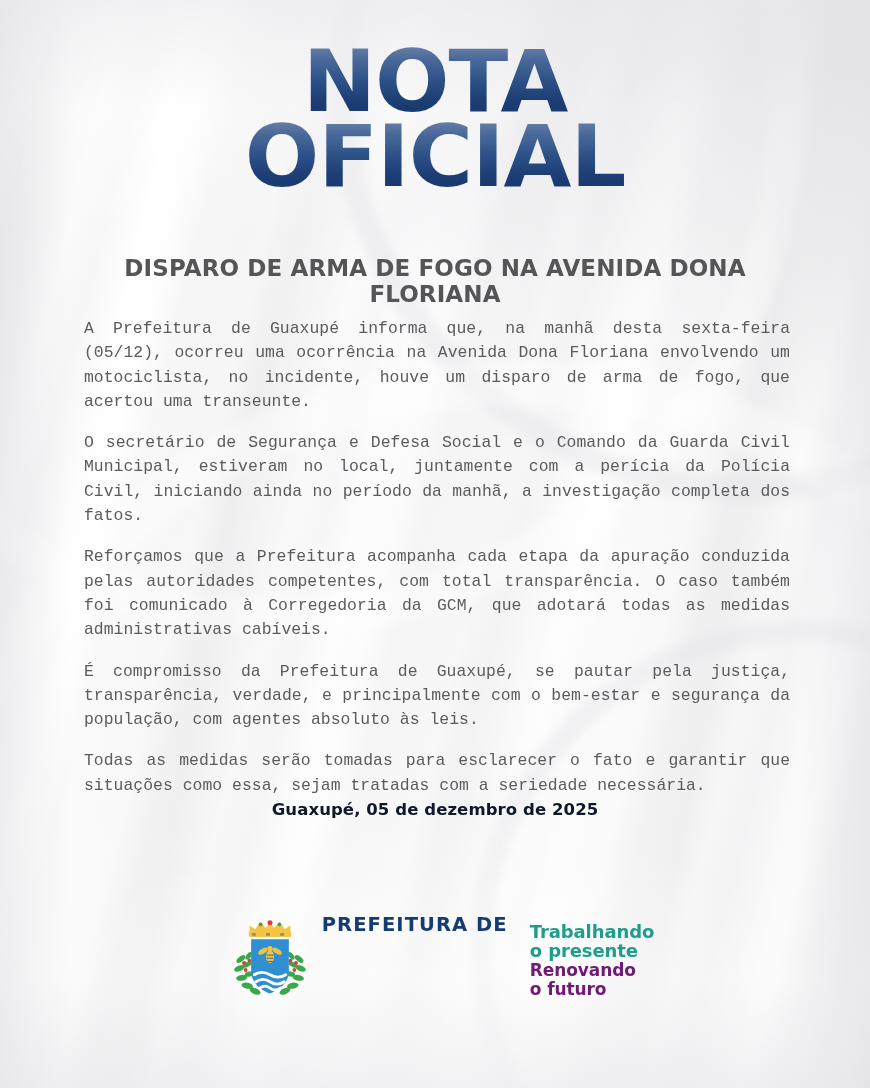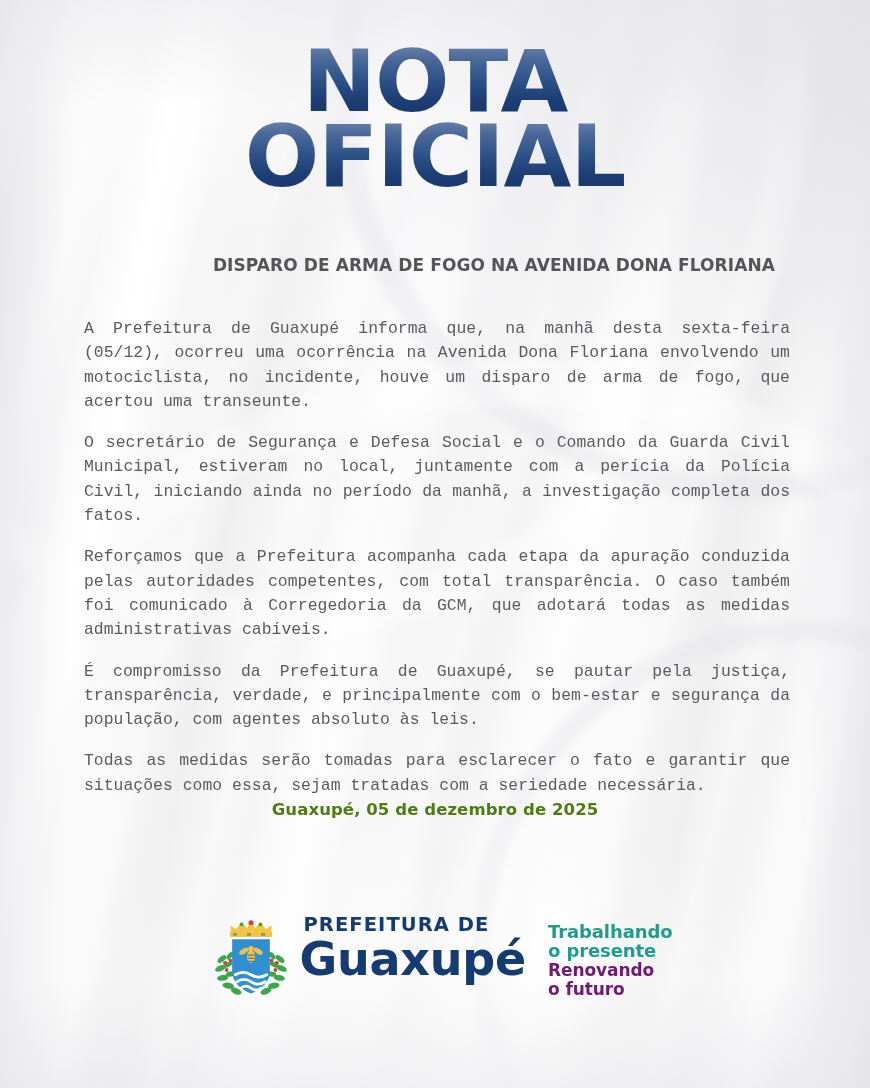--- a/index.html
+++ b/index.html
@@ -105,27 +105,27 @@
   .title-oficial {
     font-size: 86px;
     margin-top: -4px;
   }
 
   
   .headline {
     position: absolute;
     top: 255px;
     left: 84px;
-    right: 95px;
-    font-family: "DejaVu Sans", sans-serif;
-    font-size: 17px;
+    right: 84px;
+    font-family: "DejaVu Sans", sans-serif;
+    font-size: 23px;
     font-weight: 700;
     letter-spacing: 0.005em;
     color: #555557;
-    text-align: right;
+    text-align: center;
   }
 
   
   .body-block {
     position: absolute;
     top: 317px;
     left: 84px;
     width: 706px;
   }
   .para {
@@ -142,21 +142,21 @@
 
   .dateline {
     position: absolute;
     top: 800px;
     left: 0;
     right: 0;
     text-align: center;
     font-family: "DejaVu Sans", sans-serif;
     font-size: 16.5px;
     font-weight: 700;
-    color: #4d7c0f;
+    color: #0f172a;
     letter-spacing: 0.005em;
   }
 
   
   .footer {
     position: absolute;
     left: 14px;
     right: 0;
     top: 915px;
     display: flex;
@@ -307,21 +307,20 @@
 
         <g stroke="#ffffff" stroke-width="3.6" fill="none" stroke-linecap="round">
           <path d="M30 76 Q40 70 50 76 Q60 82 70 76"></path>
           <path d="M32 85 Q41 79 50 85 Q59 91 68 85"></path>
           <path d="M37 93 Q43.5 88 50 93 Q56.5 98 63 93"></path>
         </g>
       </svg>
 
       <div class="wordmark">
         <span class="wm-pref">PREFEITURA DE</span>
-        <span class="wm-guax">Guaxupé</span>
       </div>
 
       <div class="tagline">
         <span class="tag-l tag-green">Trabalhando</span>
         <span class="tag-l tag-green">o presente</span>
         <span class="tag-l tag-orange">Renovando</span>
         <span class="tag-l tag-orange">o futuro</span>
       </div>
 
     </div>

